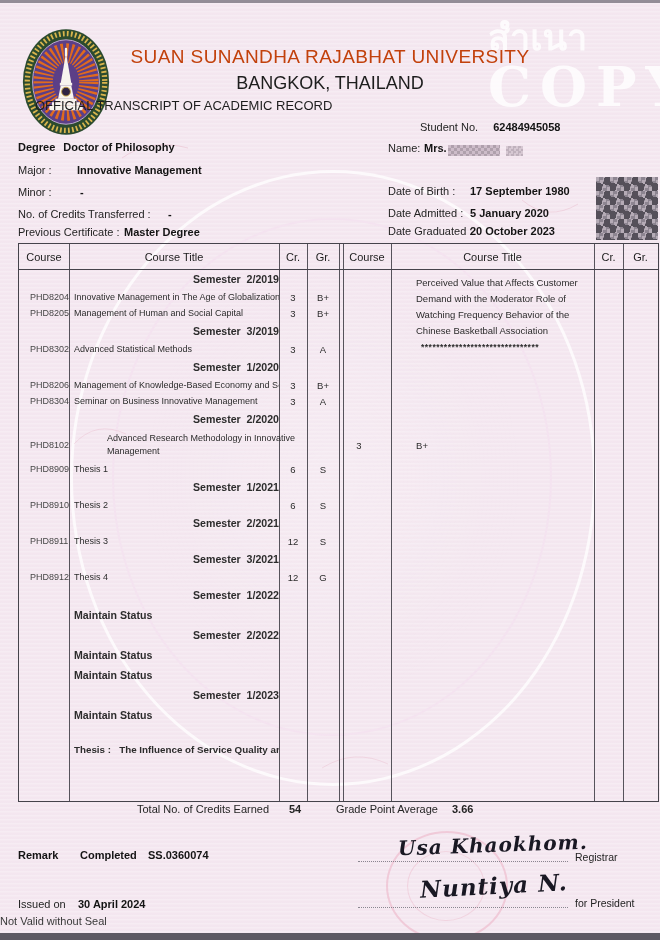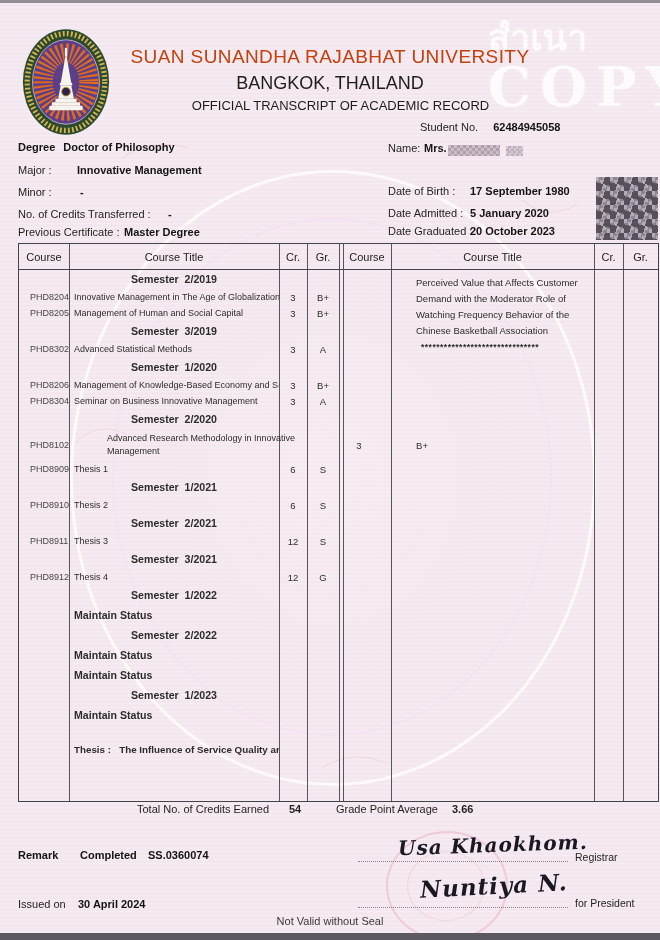--- a/index.html
+++ b/index.html
@@ -19,21 +19,21 @@
   .wm-copy .l2{font-size:54px;letter-spacing:9px;}
   .wm-ellipse1{left:70px;top:170px;width:520px;height:610px;border:3px solid rgba(255,255,255,.75);
            border-radius:50%;z-index:1;background:radial-gradient(closest-side,rgba(255,255,255,.18),transparent 72%);}
   .wm-ellipse2{left:112px;top:218px;width:436px;height:514px;border:2px solid rgba(244,226,239,.9);border-radius:50%;z-index:1;}
   .stamp1{left:386px;top:831px;width:118px;height:106px;border:2px solid rgba(232,147,173,.35);border-radius:50%;z-index:1;}
   .stamp2{left:407px;top:851px;width:76px;height:68px;border:1.5px solid rgba(232,147,173,.25);border-radius:50%;z-index:1;}
   .fiber{z-index:1;opacity:.55;}
   
   .u-name{top:46px;left:0;right:0;text-align:center;font-size:19px;letter-spacing:.4px;color:#c2410c;}
   .u-city{top:73px;left:0;right:0;text-align:center;font-size:18px;color:#1d1d1d;}
-  .u-doc{top:98px;left:0;right:14px;text-align:center;font-size:13px;font-weight:500;color:#1d1d1d;margin-left:35px;}
+  .u-doc{top:98px;left:0;right:14px;font-size:13px;font-weight:500;color:#1d1d1d;margin-left:35px;}
   .stuno{left:420px;top:121px;font-size:11px;}
   .stuno b{margin-left:12px;}
   
   .lab{font-size:11px;color:#242424;}
   .val{font-size:11px;font-weight:700;color:#141414;}
   .redact1{left:448px;top:145px;width:52px;height:11px;
      background:repeating-conic-gradient(#a394a0 0% 25%,#c6b5c2 0% 50%);background-size:6px 6px;opacity:.85;}
   .redact2{left:506px;top:146px;width:17px;height:10px;
      background:repeating-conic-gradient(#b2a3af 0% 25%,#cfc0cb 0% 50%);background-size:5px 5px;opacity:.8;}
   .photo{left:596px;top:177px;width:62px;height:63px;
@@ -48,38 +48,38 @@
   .thead div{display:flex;align-items:center;justify-content:center;font-size:11px;font-weight:500;color:#1d1d1d;}
   .tbody-left{position:absolute;top:25px;left:0;width:320px;}
   .trow{display:grid;grid-template-columns:50px 210px 28px 32px;align-items:center;}
   .c-code{font-size:9px;color:#474747;padding-left:11px;}
   .c-title{font-size:9px;color:#2c2c2c;padding-left:5px;white-space:nowrap;overflow:hidden;}
   .c-cr,.c-gr{text-align:center;font-size:9.5px;color:#2c2c2c;}
   .row-course{height:16px;}
   .row-course2{height:32px;gap:33px;}
   .row-course2 .c-title{white-space:normal;line-height:13px;max-width:200px;}
   .row-semester{height:20px;}
-  .row-semester .c-title{text-align:center;font-weight:700;font-size:10.6px;white-space:pre;padding-left:0;}
+  .row-semester .c-title{text-align:right;font-weight:700;font-size:10.6px;white-space:pre;padding-left:0;}
   .row-status{height:20px;}
   .row-status .c-title{font-weight:700;font-size:10.6px;}
   .row-spacer{height:14px;}
   .row-thesis{height:20px;}
   .row-thesis .c-title{font-weight:700;font-size:9.8px;white-space:pre;}
   .tbody-right{position:absolute;top:25px;left:324px;width:315px;padding-top:6px;}
   .rrow{height:16px;line-height:16px;padding-left:73px;font-size:9.5px;color:#2c2c2c;}
   .rrow:last-child{font-weight:700;letter-spacing:.5px;font-size:8.5px;padding-left:78px;}
   
   .sum-lab{font-size:11px;}
   .sum-val{font-size:11px;font-weight:700;}
   .dotline{height:0;border-bottom:1.6px dotted #8a8690;z-index:2;}
   .sig{font-family:"DejaVu Serif","Liberation Serif",serif;font-style:italic;font-weight:700;color:#191823;z-index:3;}
   .sig-reg{left:398px;top:833px;font-size:20px;transform:rotate(-2deg);letter-spacing:1px;}
   .sig-pres{left:420px;top:872px;font-size:23px;transform:rotate(-3deg);letter-spacing:1px;}
   .sig-title{font-size:10.5px;color:#242424;}
-  .foot-note{left:0;right:0;top:915px;text-align:center;font-size:11px;color:#3a3a3a;}
+  .foot-note{left:0;right:0;top:915px;text-align:left;font-size:11px;color:#3a3a3a;}
 </style>
 </head>
 <body>
 
 <div class="page">
 
   <div class="abs edge-top"></div>
   <div class="abs edge-bottom"></div>
 
   <div class="abs wm-copy">

